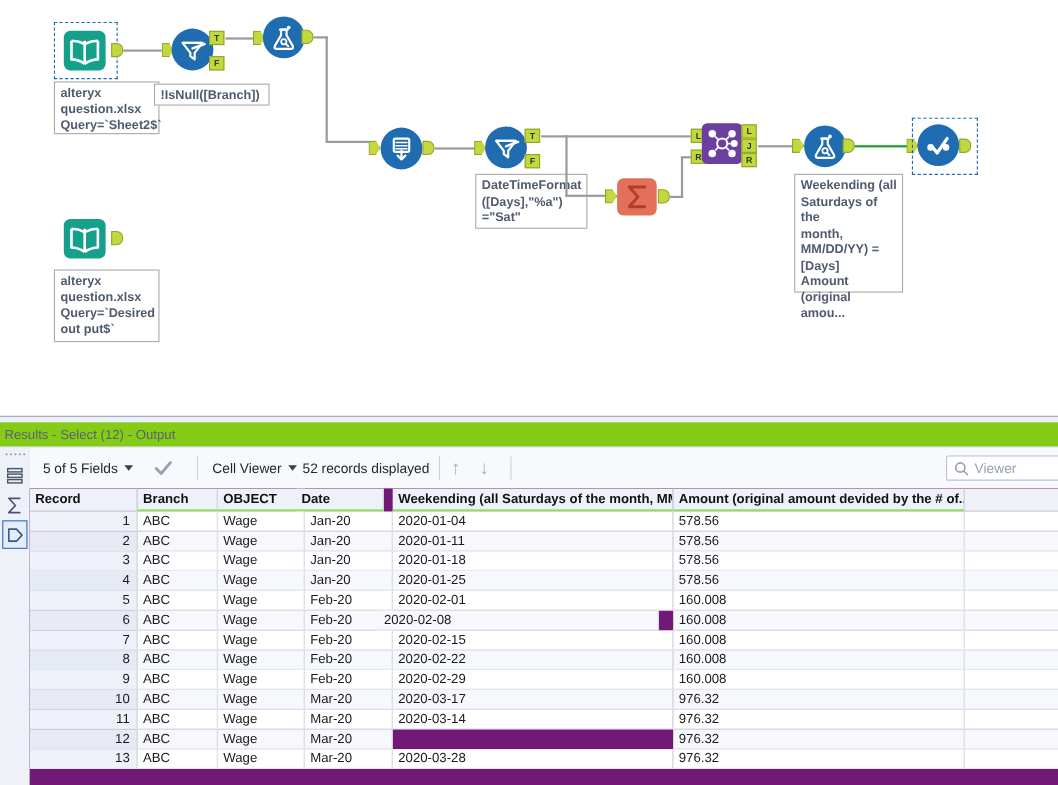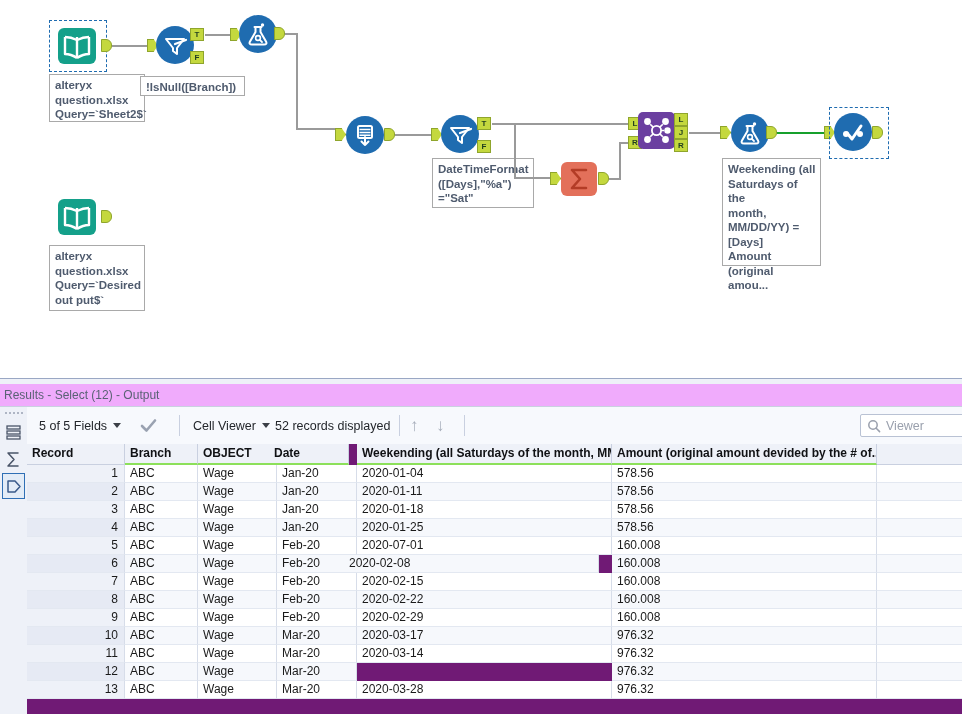--- a/index.html
+++ b/index.html
@@ -62,21 +62,21 @@
     padding:3px 4px 3px 5px;white-space:pre-line;
     font-family:"Liberation Sans","DejaVu Sans",sans-serif;
   }
 
   
   #results{position:absolute;left:0;top:378px;width:962px;height:336px;background:#eef1f8;}
   #results-splitter{position:absolute;left:0;top:0;width:962px;height:5px;
      background:#eef1f8;border-top:1px solid #9aa7c4;border-bottom:1px solid #c6cee0;}
   #results-title{
     position:absolute;left:0;top:6px;width:962px;height:22px;line-height:22px;
-    padding-left:4px;box-sizing:border-box;color:#5a6275;font-size:12px;background:#f0abfc;
+    padding-left:4px;box-sizing:border-box;color:#5a6275;font-size:12px;background:#84cc16;
   }
   #results-titlebar-rule{position:absolute;left:0;top:28px;width:962px;height:1px;background:#c9d0e0;}
 
   #results-body{position:absolute;left:0;top:29px;width:962px;height:307px;background:#ffffff;}
 
   
   #rail{position:absolute;left:0;top:0;width:27px;height:307px;background:#eef1f8;border-right:1px solid #c9d0e0;}
   .rail-grip{position:absolute;left:5px;top:4px;width:18px;height:6px;}
   .rail-grip i{position:absolute;top:1px;width:2px;height:2px;background:#98a0b3;border-radius:1px;}
   .rail-btn{position:absolute;left:2px;width:23px;height:26px;display:flex;align-items:center;justify-content:center;box-sizing:border-box;}
@@ -372,21 +372,21 @@
             <div class="gcell" style="left: 250px; width: 80px;">Jan-20</div>
             <div class="gcell" style="left: 330px; width: 255px;">2020-01-25</div>
             <div class="gcell" style="left: 585px; width: 265px;">578.56</div>
             <div class="gcell tail" style="left: 850px; width: 85px;"></div>
           </div>
           <div class="grow" style="top: 93px;">
             <div class="gcell rec" style="left: 0px; width: 98px;">5</div>
             <div class="gcell" style="left: 98px; width: 73px;">ABC</div>
             <div class="gcell" style="left: 171px; width: 79px;">Wage</div>
             <div class="gcell" style="left: 250px; width: 80px;">Feb-20</div>
-            <div class="gcell" style="left: 330px; width: 255px;">2020-07-01</div>
+            <div class="gcell" style="left: 330px; width: 255px;">2020-02-01</div>
             <div class="gcell" style="left: 585px; width: 265px;">160.008</div>
             <div class="gcell tail" style="left: 850px; width: 85px;"></div>
           </div>
           <div class="grow alt" style="top: 111px;">
             <div class="gcell rec" style="left: 0px; width: 98px;">6</div>
             <div class="gcell" style="left: 98px; width: 73px;">ABC</div>
             <div class="gcell" style="left: 171px; width: 79px;">Wage</div>
             <div class="gcell" style="left: 250px; width: 80px;">Feb-20</div>
             <div class="gcell" style="left: 317px; width: 255px;">2020-02-08</div>
             <div class="gcell" style="left: 585px; width: 265px;">160.008</div>

